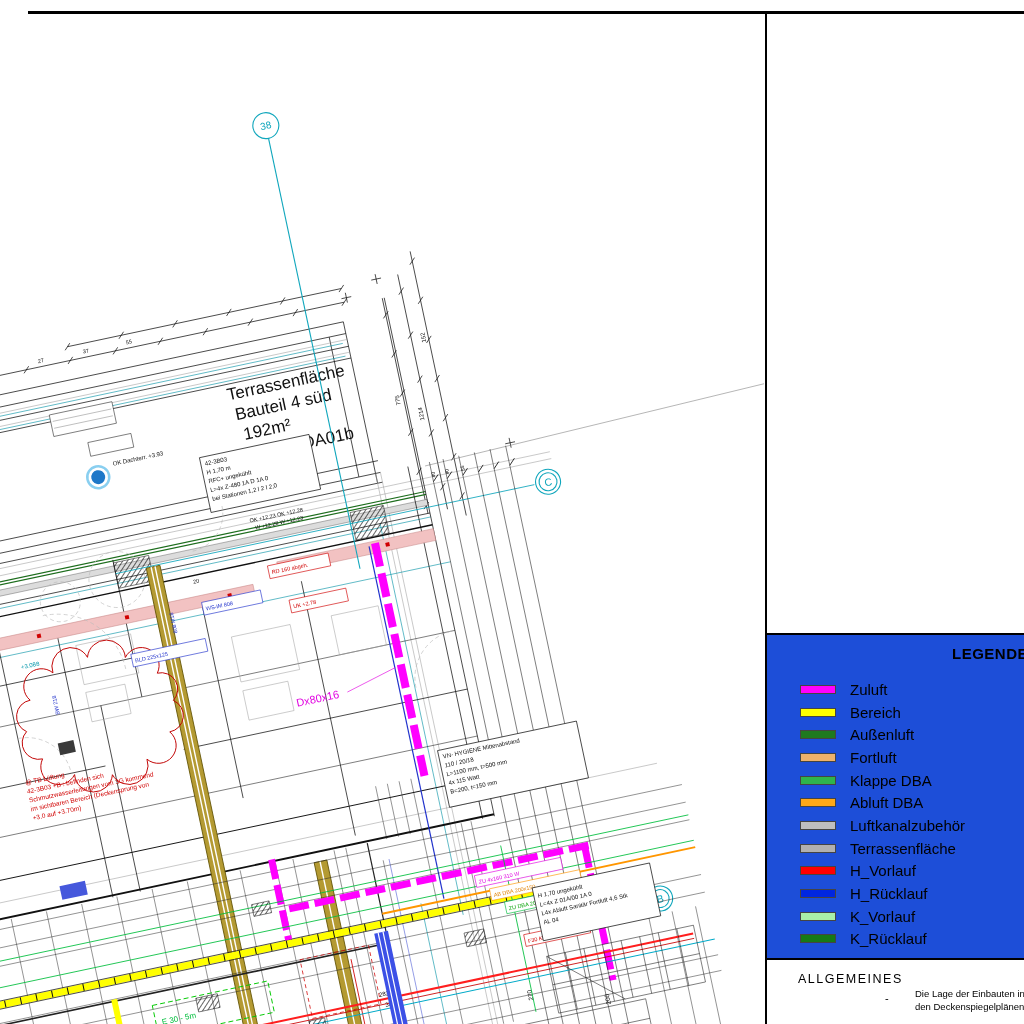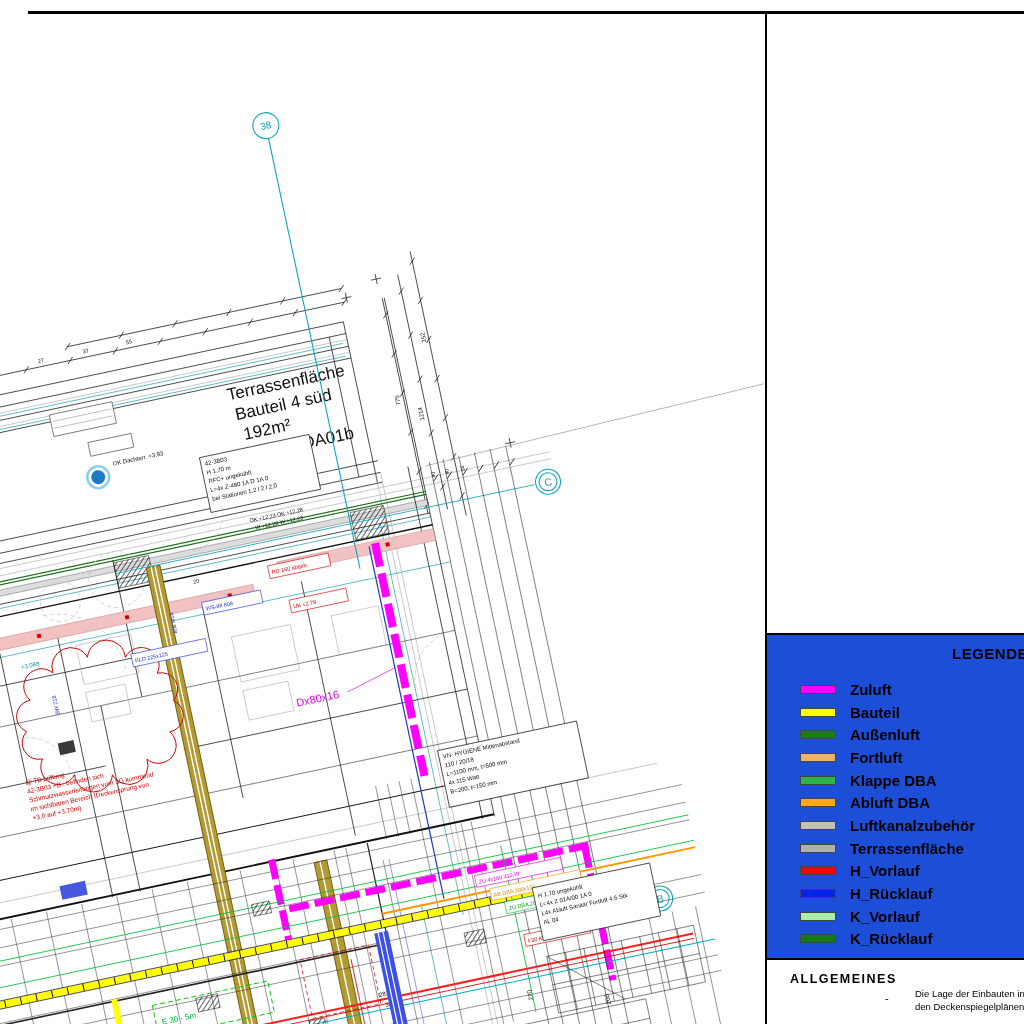--- a/index.html
+++ b/index.html
@@ -7,25 +7,25 @@
         font-family:"Liberation Sans",sans-serif;color:#000;}
   .top-rule{position:absolute;left:28px;top:11px;width:996px;height:3px;background:#000;}
   .panel-divider{position:absolute;left:765px;top:11px;width:2px;height:1013px;background:#000;}
   .plan-svg{position:absolute;left:0;top:14px;}
   svg text{font-family:"Liberation Sans",sans-serif;}
 
   
   .legend-box{position:absolute;left:767px;top:633px;width:310px;height:325px;border-top:2px solid #000;background:#1d4ed8;}
   .legend-title{position:absolute;left:185px;top:10px;font-size:15px;font-weight:bold;letter-spacing:.5px;white-space:nowrap;}
   .legend-items{position:absolute;left:33px;top:43px;display:flex;flex-direction:column;}
-  .lg-row{display:flex;align-items:center;height:22.7px;font-weight:bold;}
+  .lg-row{display:flex;align-items:center;height:22.7px;}
   .lg-swatch{display:inline-block;width:34px;height:7px;border:1px solid #444;margin-right:14px;flex:0 0 auto;}
   .lg-label{font-size:15px;white-space:nowrap;}
   .allg-box{position:absolute;left:767px;top:958px;width:257px;height:66px;border-top:2px solid #000;background:#fff;overflow:hidden;}
-  .allg-title{position:absolute;left:23px;top:12px;font-size:12.5px;letter-spacing:1.5px;font-weight:bold;}
+  .allg-title{position:absolute;left:31px;top:12px;font-size:12.5px;letter-spacing:1.5px;}
   .allg-bullet{position:absolute;left:118px;top:32px;font-size:11px;}
   .allg-text{position:absolute;left:148px;top:27px;width:109px;font-size:9.5px;line-height:13px;overflow:hidden;text-align:right;}
   .allg-text div{white-space:nowrap;}
 </style>
 </head>
 <body>
 
 <div class="page">
 
   <div class="top-rule"></div>
@@ -390,21 +390,21 @@
 
   <div class="legend-box">
     <div class="legend-title">LEGENDE</div>
     <div class="legend-items">
         <div class="lg-row">
           <span class="lg-swatch" style="background: rgb(255, 0, 255);"></span>
           <span class="lg-label">Zuluft</span>
         </div>
         <div class="lg-row">
           <span class="lg-swatch" style="background: rgb(255, 255, 0);"></span>
-          <span class="lg-label">Bauteil</span>
+          <span class="lg-label">Bereich</span>
         </div>
         <div class="lg-row">
           <span class="lg-swatch" style="background: rgb(31, 122, 31);"></span>
           <span class="lg-label">Außenluft</span>
         </div>
         <div class="lg-row">
           <span class="lg-swatch" style="background: rgb(237, 178, 107);"></span>
           <span class="lg-label">Fortluft</span>
         </div>
         <div class="lg-row">

